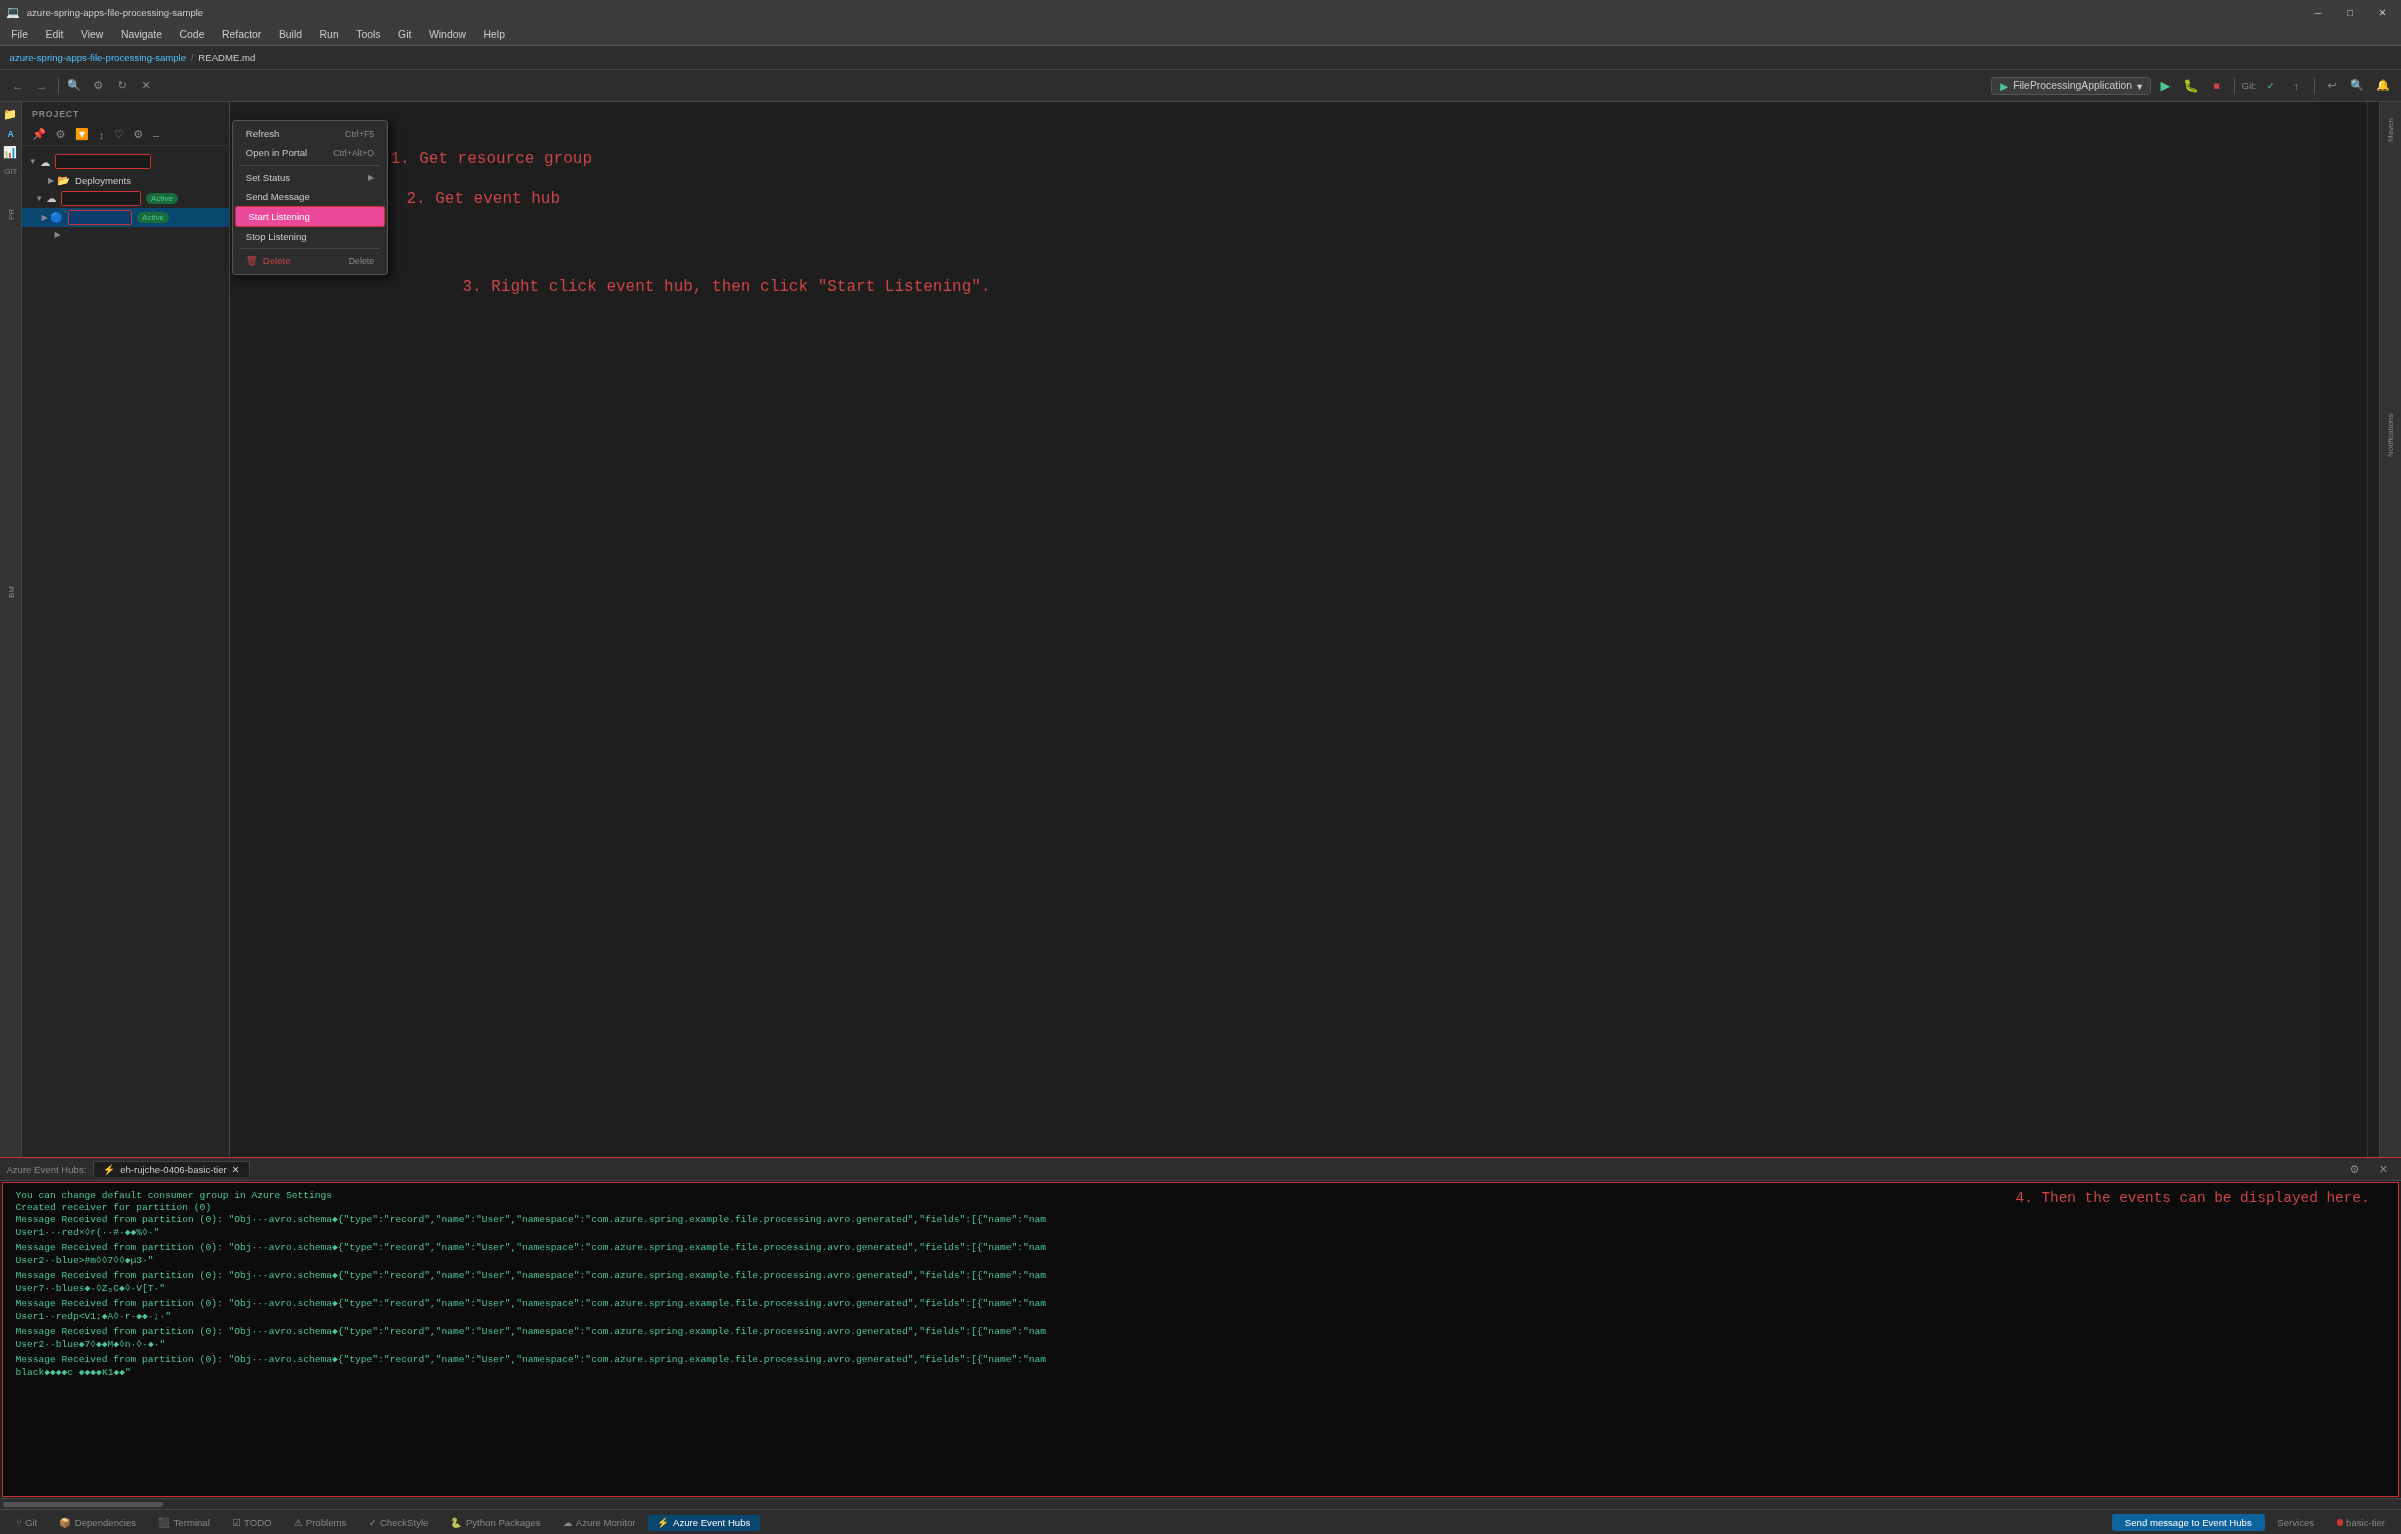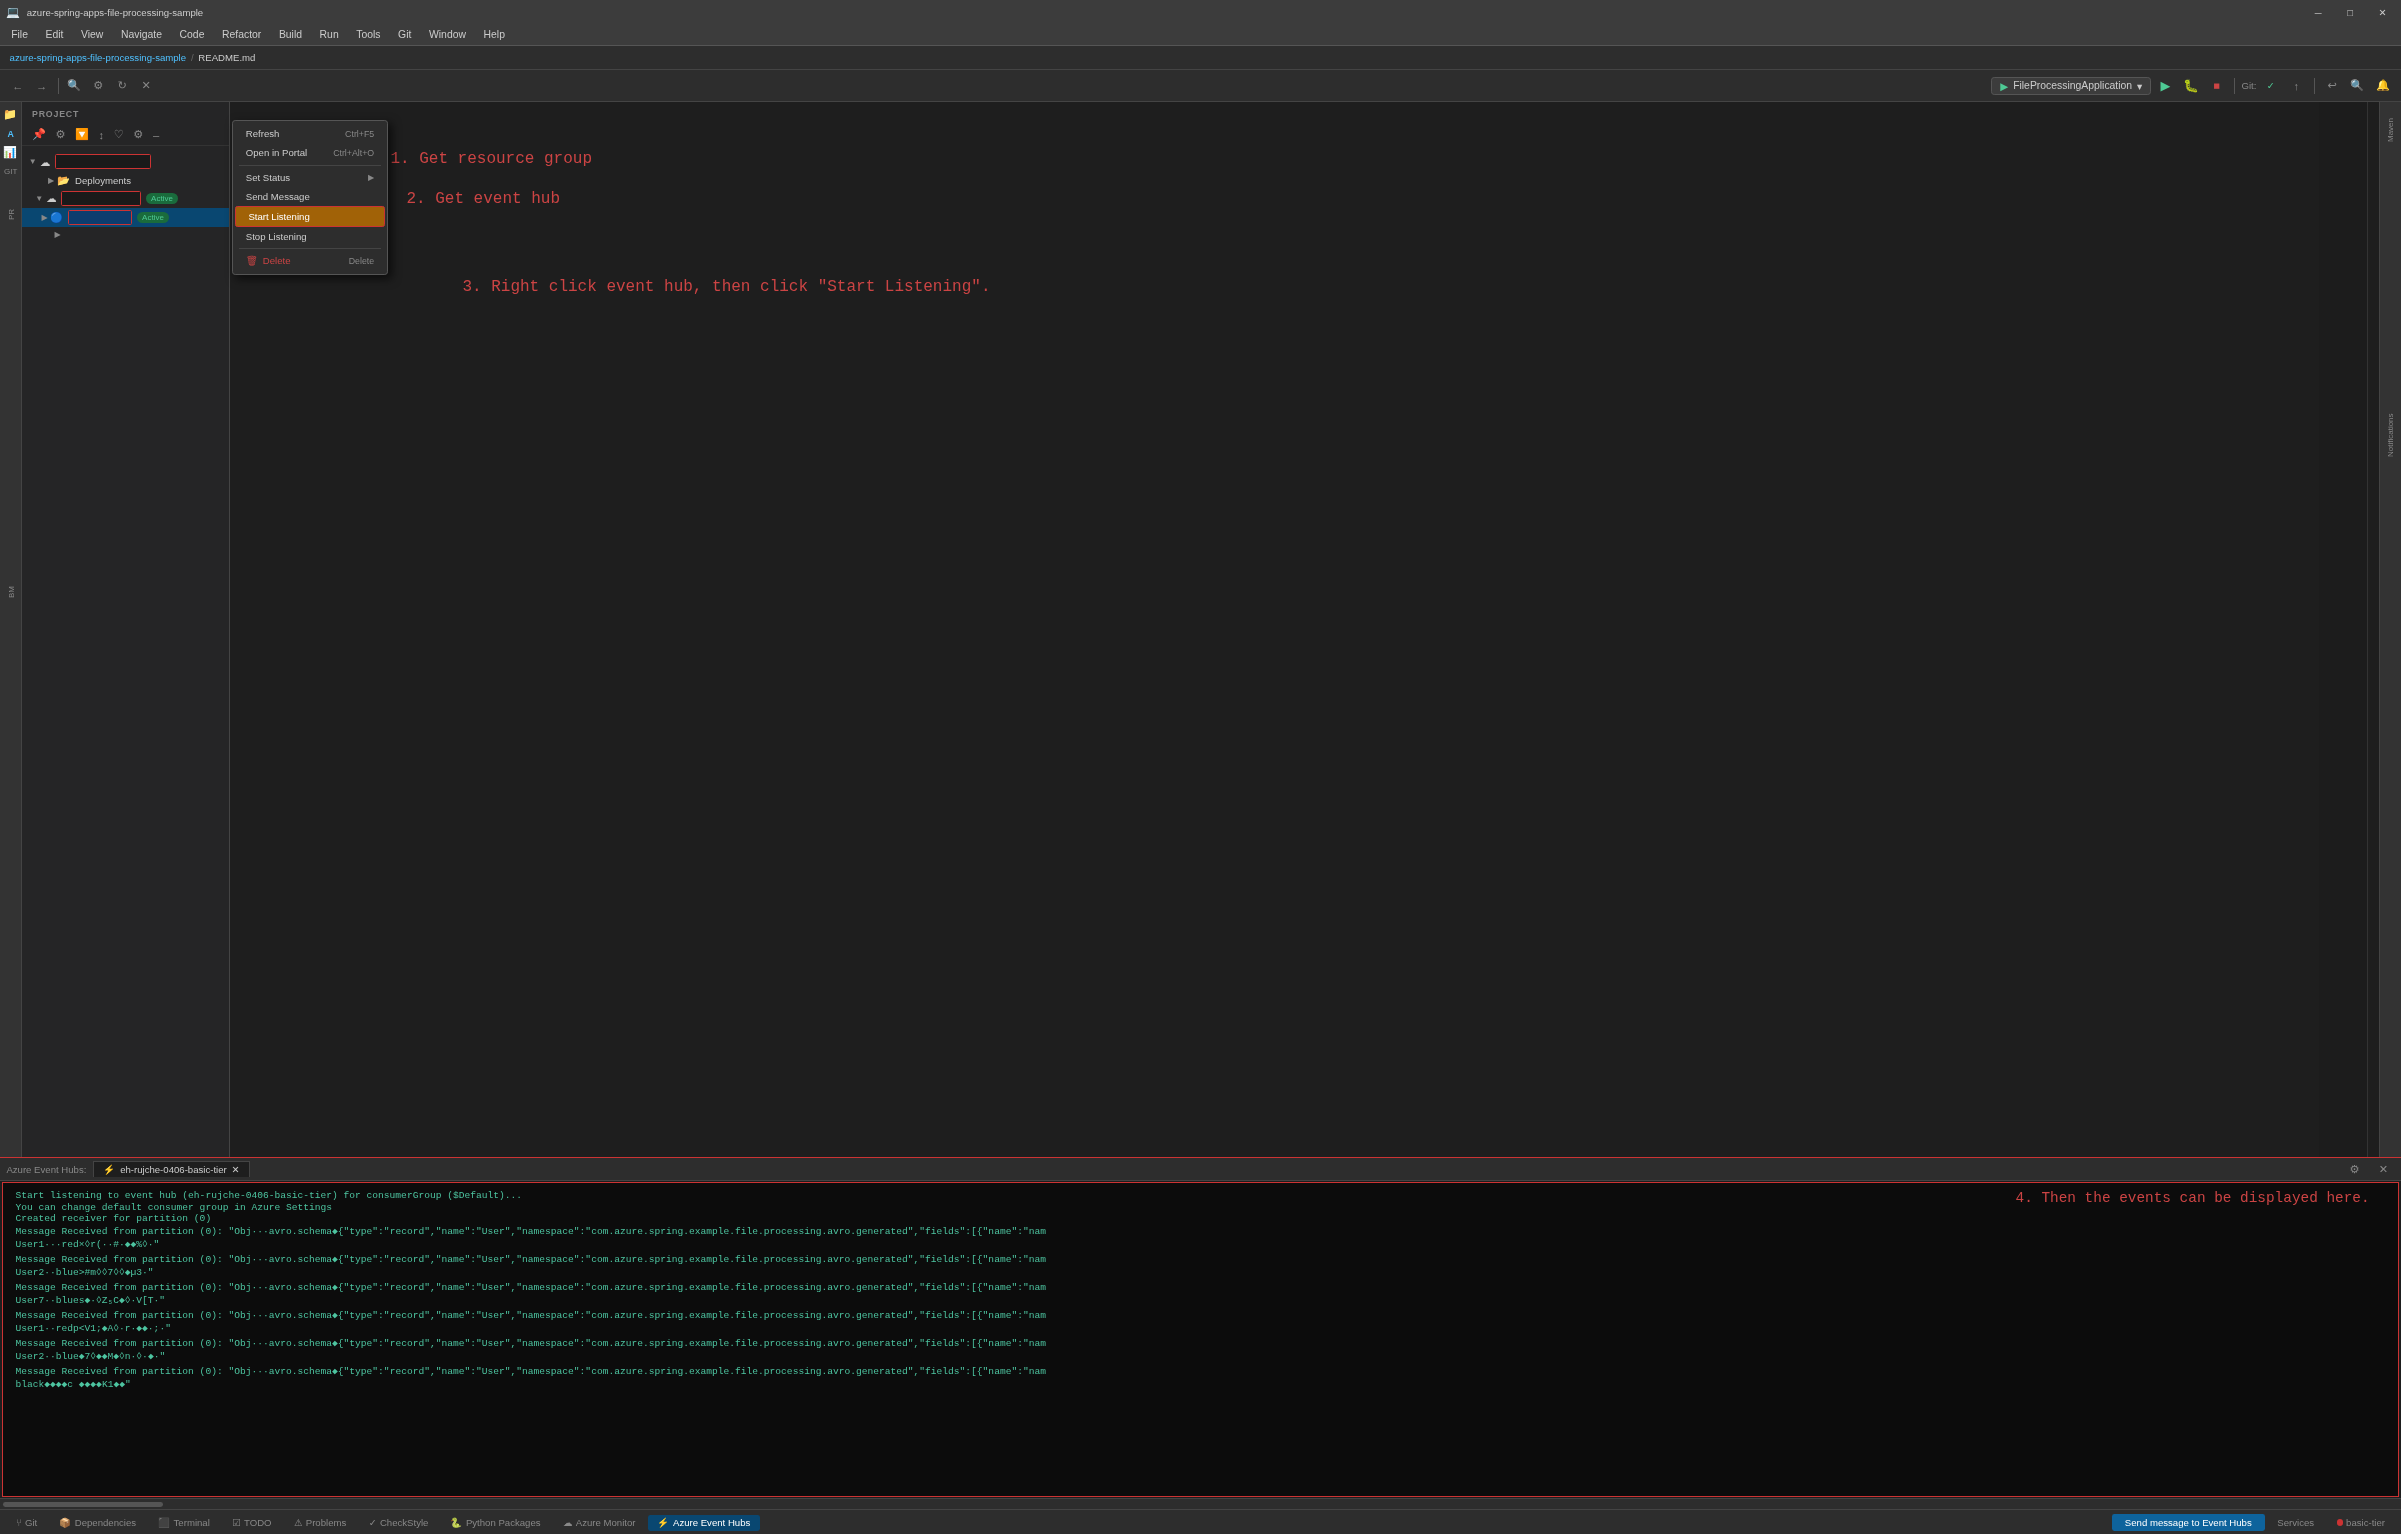--- a/index.html
+++ b/index.html
@@ -163,21 +163,21 @@
     .ctx-item {
       display: flex;
       align-items: center;
       justify-content: space-between;
       padding: 4px 12.8px;
       font-size: 9.6px;
       color: #ccc;
       cursor: pointer;
     }
     .ctx-item .shortcut { color: #888; font-size: 8.8px; }
-    .ctx-item.highlighted { background: #a16207; color: #fff; border: 0.8px solid #cc3333; border-radius: 2.4px; margin: 0 1.6px; }
+    .ctx-item.highlighted { background: #ec4899; color: #fff; border: 0.8px solid #cc3333; border-radius: 2.4px; margin: 0 1.6px; }
     .ctx-separator { height: 0.8px; background: #444; margin: 2.4px 6.4px; }
     .ctx-item.has-submenu::after { content: '▶'; color: #888; font-size: 8px; }
     .ctx-item.delete { color: #cc4444; }
 
     
     #editor-area {
       flex: 1;
       background: #1e1e1e;
       display: flex;
       flex-direction: column;
@@ -553,21 +553,20 @@
     <div class="toolbar-btn">⚙</div>
     <div class="toolbar-btn">✕</div>
   </div>
 
   <div id="bottom-content">
 
     <div style="position:relative;">
       <span style="font-family:'Courier New', monospace; font-size:14.4px; color:#cc4444; position:absolute; right:16px; top:0;">4.  Then the events can be displayed here.</span>
     </div>
 
-    <div class="log-line">Start listening to event hub (eh-rujche-0406-basic-tier) for consumerGroup ($Default)...</div>
     <div class="log-line">You can change default consumer group in Azure Settings</div>
     <div class="log-line">Created receiver for partition (0)</div>
     <div class="log-line">Message Received from partition (0): "Obj···avro.schema◆{"type":"record","name":"User","namespace":"com.azure.spring.example.file.processing.avro.generated","fields":[{"name":"nam</div>
     <div class="user-line">User1···red×◊r(··#·◆◆%◊·"</div>
     <div class="log-line">Message Received from partition (0): "Obj···avro.schema◆{"type":"record","name":"User","namespace":"com.azure.spring.example.file.processing.avro.generated","fields":[{"name":"nam</div>
     <div class="user-line">User2··blue&gt;#m◊◊7◊◊◆µ3·"</div>
     <div class="log-line">Message Received from partition (0): "Obj···avro.schema◆{"type":"record","name":"User","namespace":"com.azure.spring.example.file.processing.avro.generated","fields":[{"name":"nam</div>
     <div class="user-line">User7··blues◆·◊Z₅C◆◊·V[T·"</div>
     <div class="log-line">Message Received from partition (0): "Obj···avro.schema◆{"type":"record","name":"User","namespace":"com.azure.spring.example.file.processing.avro.generated","fields":[{"name":"nam</div>
     <div class="user-line">User1··redp&lt;V1;◆A◊·r·◆◆·;·"</div>

